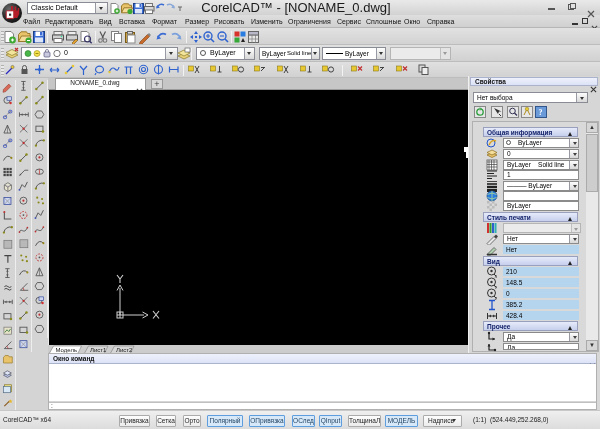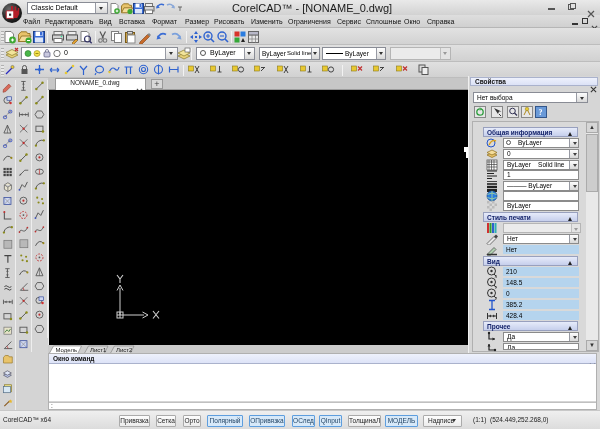--- a/index.html
+++ b/index.html
@@ -34,21 +34,21 @@
       </defs>
 <circle cx="11" cy="11" r="10" fill="url(#lg)"></circle>
 <path d="M10 4 l2 0 0 4 1.5 0 0 -3.5 1.8 0 0 4 1.5 0 0 -2.5 1.4 0 0 6 -2 4 -6 0 z" fill="#b41e28"></path>
 <rect x="5.2" y="8.8" width="7.6" height="7.6" rx="1" fill="#fff" stroke="#b41e28" stroke-width="1"></rect>
 <rect x="8" y="11.6" width="2.2" height="2.2" fill="#333"></rect>
 </svg>
 <div class="cb" style="left:27px;top:2px;width:81px;height:12px">
       <span>Classic Default</span>
       <i class="ar"></i>
     </div>
-<div class="abs" style="left:192px;top:2px;width:240px;height:12px;text-align:center;font-size:11px;color:#1a1a1a;line-height:12px">CorelCAD™ - [NONAME_0.dwg]</div>
+<div class="abs" style="left:176px;top:2px;width:240px;height:12px;text-align:center;font-size:13px;color:#1a1a1a;line-height:12px">CorelCAD™ - [NONAME_0.dwg]</div>
 <div class="abs" style="left:548px;top:8px;width:7px;height:2px;background:#555"></div>
 <div class="abs" style="left:568px;top:4px;width:6px;height:6px;border:1px solid #555"></div>
     <div class="abs" style="left:570px;top:3px;width:6px;height:6px;border:1px solid #555;background:#e0e0e0"></div>
 <div class="abs" style="left:587px;top:4px"><svg width="8" height="8" viewBox="0 0 8 8">
         <path d="M1 1 L7 7 M7 1 L1 7" stroke="#555" stroke-width="1.2" fill="none"></path>
       </svg></div>
 <svg class="abs" style="left:110px;top:3px" width="75" height="11" viewBox="0 0 75 11">
 <g>
         <path d="M1 0.5 h5 l2 2 v8 h-7 z" fill="#fff" stroke="#888"></path>
         <circle cx="7" cy="8" r="2.8" fill="#3da832"></circle>

